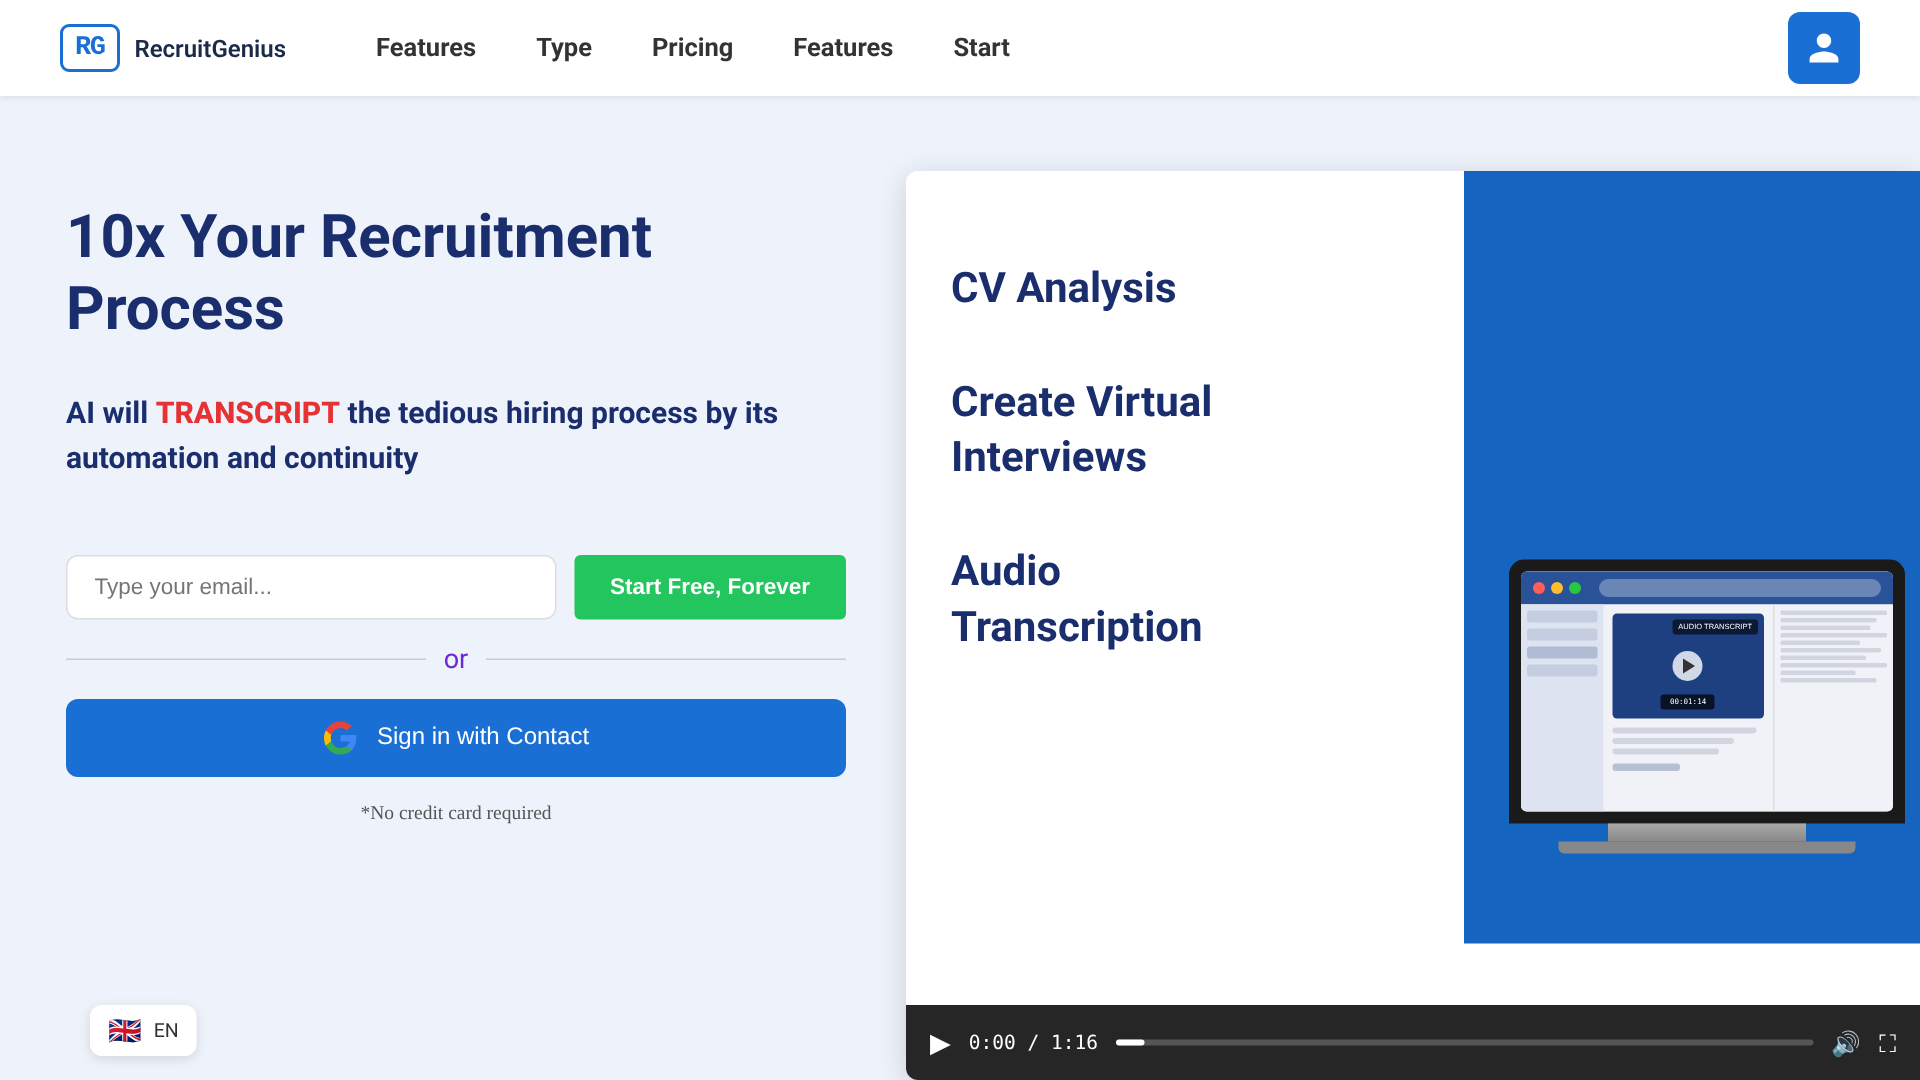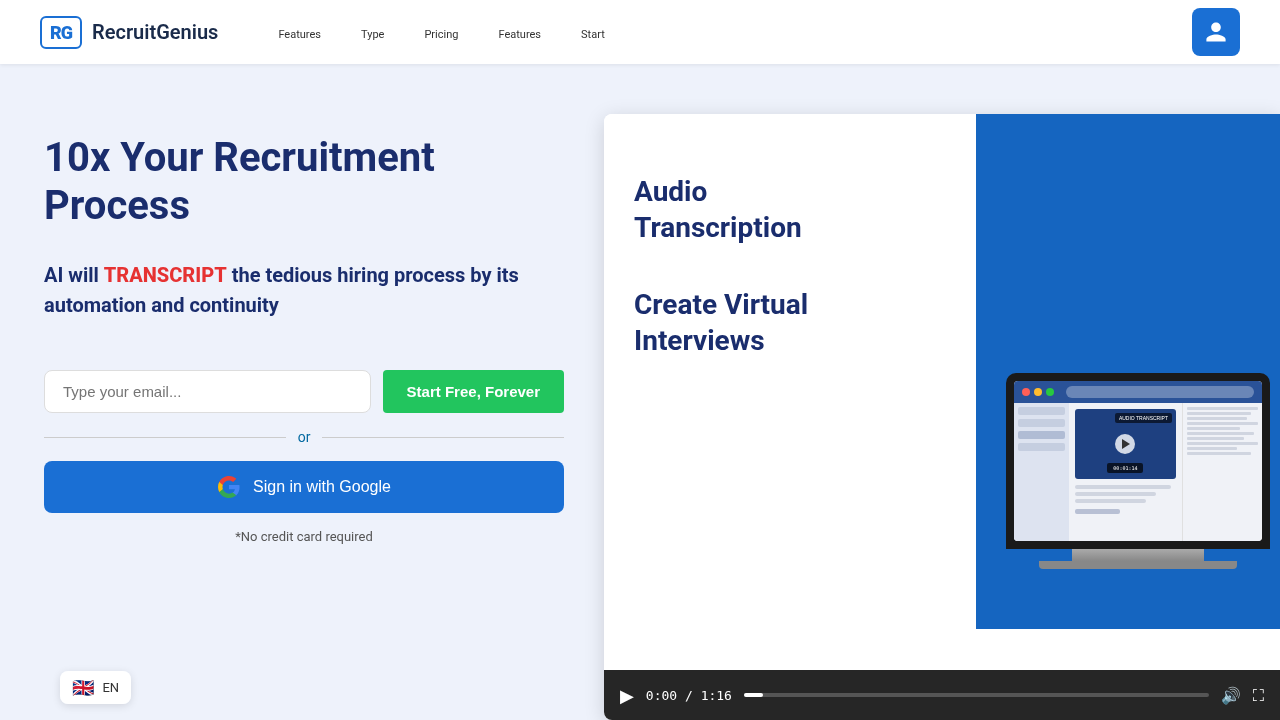--- a/index.html
+++ b/index.html
@@ -42,40 +42,41 @@
       display: flex;
       align-items: center;
       justify-content: center;
     }
 
     .logo-rg {
       font-weight: 900;
       font-size: 18px;
       color: #1a6fd4;
       letter-spacing: -1px;
+      font-family: Liberation Mono, monospace;
     }
 
     .logo-text {
-      font-size: 20px;
+      font-size: 16px;
       font-weight: 600;
       color: #1a2b4a;
     }
 
     .nav-links {
       display: flex;
       gap: 40px;
       list-style: none;
       flex: 1;
     }
 
     .nav-links a {
       text-decoration: none;
       color: #333;
-      font-size: 11px;
-      font-weight: 400;
+      font-size: 17px;
+      font-weight: 700;
       margin-top: 10px;
     }
 
     .nav-user-btn {
       width: 48px;
       height: 48px;
       background: #1a6fd4;
       border-radius: 8px;
       display: flex;
       align-items: center;
@@ -163,22 +164,22 @@
       margin-bottom: 16px;
     }
 
     .divider-line {
       flex: 1;
       height: 1px;
       background: #ccc;
     }
 
     .divider-text {
-      color: #0369a1;
-      font-size: 14px;
+      color: #6d28d9;
+      font-size: 18px;
       text-align: center;
     }
 
     .google-btn {
       width: 100%;
       display: flex;
       align-items: center;
       justify-content: center;
       gap: 12px;
       background: #1a6fd4;
@@ -194,20 +195,21 @@
 
     .google-icon {
       width: 24px;
       height: 24px;
     }
 
     .no-credit {
       text-align: center;
       color: #555;
       font-size: 13px;
+      font-family: Liberation Serif, serif;
     }
 
     
     .right-section {
       flex: 1;
       position: relative;
       height: 100%;
     }
 
     .video-container {
@@ -354,33 +356,34 @@
     </div>
 
     <button class="google-btn">
 
       <svg class="google-icon" viewBox="0 0 24 24">
         <path d="M22.56 12.25c0-.78-.07-1.53-.2-2.25H12v4.26h5.92c-.26 1.37-1.04 2.53-2.21 3.31v2.77h3.57c2.08-1.92 3.28-4.74 3.28-8.09z" fill="#4285F4"></path>
         <path d="M12 23c2.97 0 5.46-.98 7.28-2.66l-3.57-2.77c-.98.66-2.23 1.06-3.71 1.06-2.86 0-5.29-1.93-6.16-4.53H2.18v2.84C3.99 20.53 7.7 23 12 23z" fill="#34A853"></path>
         <path d="M5.84 14.09c-.22-.66-.35-1.36-.35-2.09s.13-1.43.35-2.09V7.07H2.18C1.43 8.55 1 10.22 1 12s.43 3.45 1.18 4.93l2.85-2.22.81-.62z" fill="#FBBC05"></path>
         <path d="M12 5.38c1.62 0 3.06.56 4.21 1.64l3.15-3.15C17.45 2.09 14.97 1 12 1 7.7 1 3.99 3.47 2.18 7.07l3.66 2.84c.87-2.6 3.3-4.53 6.16-4.53z" fill="#EA4335"></path>
       </svg>
-      <span>Sign in with Google</span>
+      <span>Sign in with Contact</span>
     </button>
 
     <p class="no-credit">*No credit card required</p>
   </div>
 
   <div class="right-section">
     <div class="video-container">
 
       <div class="video-left">
         <ul class="feature-list">
+          <li class="feature-item">CV Analysis</li>
+          <li class="feature-item">Create Virtual<br>Interviews</li>
           <li class="feature-item">Audio<br>Transcription</li>
-          <li class="feature-item">Create Virtual<br>Interviews</li>
         </ul>
       </div>
 
       <div class="video-right">
 
         <div style="position: absolute; bottom: 60px; left: 30px; right: 10px;">
 
           <div style="background: #1a1a1a; border-radius: 10px 10px 0 0; padding: 8px; width: 100%;">
             <div style="background: #fff; border-radius: 4px; width: 100%; height: 160px; overflow: hidden;">
 

